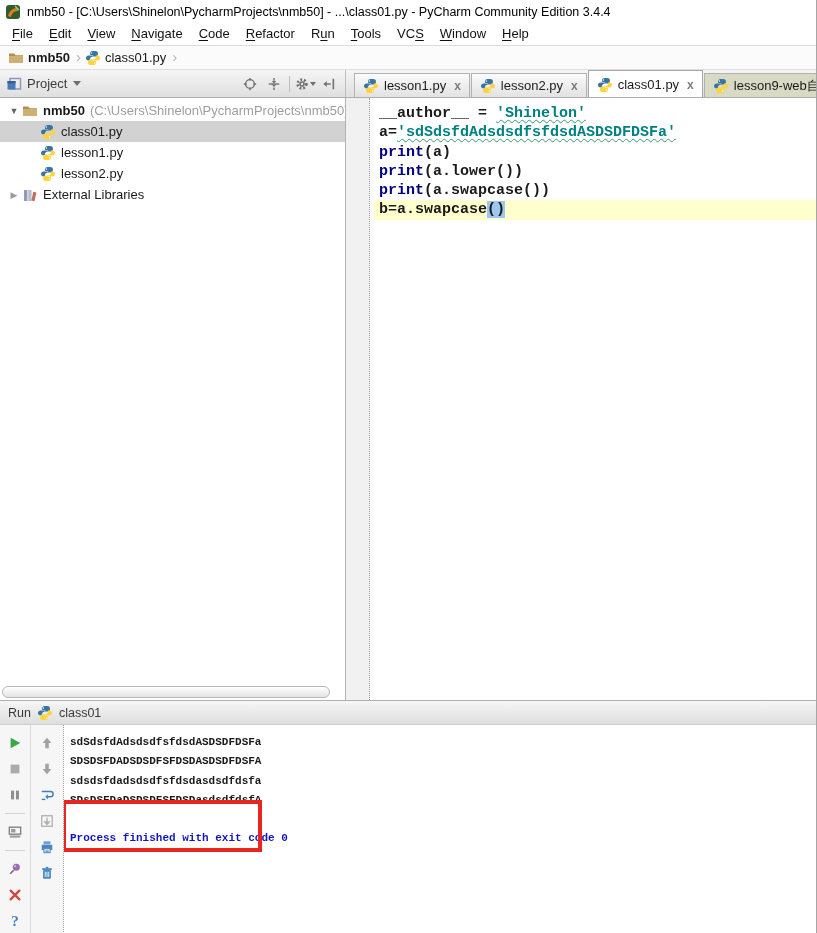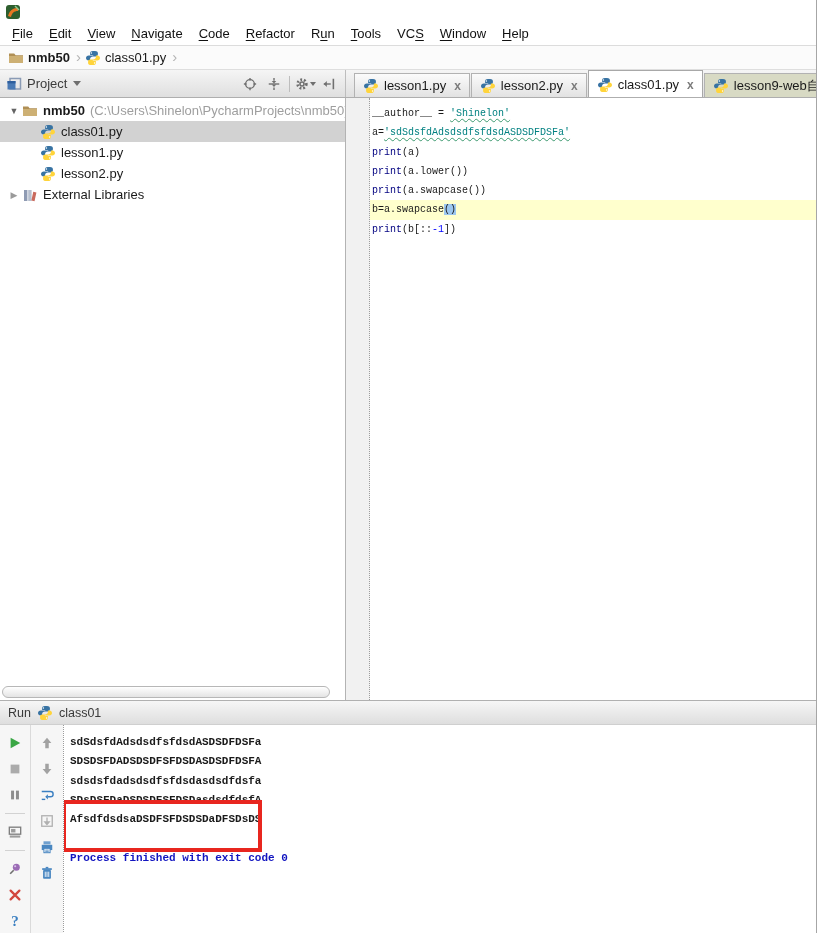--- a/index.html
+++ b/index.html
@@ -47,21 +47,21 @@
   .tree-row.selected { background:#d2d2d2; }
   .tw-arrow { width:16px; text-align:center; color:#646464; font-size:9px; flex:0 0 auto; }
   .tw-arrow.light { color:#9a9a9a; }
   .ind1 { padding-left:6px; } .ind2 { padding-left:40px; }
   .tree-label { margin-left:5px; }
   .tree-path { color:#9e9e9e; margin-left:5px; }
   .pscroll { position:absolute; left:2px; bottom:2px; width:328px; height:12px; border:1px solid #b7b7b7; border-radius:7px; background:linear-gradient(#ffffff,#e4e4e4); }
 
   .editor { flex:1; display:flex; background:#fff; overflow:hidden; }
   .gutter { width:24px; flex:0 0 auto; background:#f1f1f1; border-right:1px dotted #9c9c9c; }
-  .code { flex:1; padding:6px 0 0 2px; font-family:"Liberation Mono","DejaVu Sans Mono",monospace; font-size:10px; font-weight:normal; line-height:19.3px; overflow:hidden; }
+  .code { flex:1; padding:6px 0 0 9px; font-family:"Liberation Mono","DejaVu Sans Mono",monospace; font-size:15px; font-weight:bold; line-height:19.3px; overflow:hidden; }
   .cl { white-space:pre; padding-left:5px; margin-left:-5px; }
   .cl.current { background:#ffffcd; }
   .t-kw { color:#000080; }
   .t-str { color:#008080; text-decoration:underline wavy #3d9970; text-decoration-thickness:1px; text-underline-offset:2px; }
   .t-num { color:#0000ff; }
   .t-paren { background:#9cc7f0; }
 
   
   .runpanel { flex:1; display:flex; flex-direction:column; border-top:1px solid #b0b0b0; }
   .run-header { height:24px; flex:0 0 auto; display:flex; align-items:center; gap:6px; padding-left:8px; background:linear-gradient(#f6f6f6,#dedede); border-bottom:1px solid #cfcfcf; font-size:12.5px; color:#3a3a3a; }
@@ -184,20 +184,21 @@
     </symbol>
   </defs>
 </svg>
 
 <div class="window">
 
   <div class="titlebar">
     <svg class="i16">
         <use href="#sym-logo"></use>
       </svg>
+    <span class="ttext">nmb50 - [C:\Users\Shinelon\PycharmProjects\nmb50] - ...\class01.py - PyCharm Community Edition 3.4.4</span>
   </div>
 
   <div class="menubar">
     <span class="menu-item"><u>F</u>ile</span>
     <span class="menu-item"><u>E</u>dit</span>
     <span class="menu-item"><u>V</u>iew</span>
     <span class="menu-item"><u>N</u>avigate</span>
     <span class="menu-item"><u>C</u>ode</span>
     <span class="menu-item"><u>R</u>efactor</span>
     <span class="menu-item">R<u>u</u>n</span>
@@ -329,21 +330,20 @@
 
     <div class="editor">
       <div class="gutter"></div>
       <div class="code">
         <div class="cl"><span>__author__ = </span><span class="t-str">'Shinelon'</span></div>
         <div class="cl"><span>a=</span><span class="t-str">'sdSdsfdAdsdsdfsfdsdASDSDFDSFa'</span></div>
         <div class="cl"><span class="t-kw">print</span><span>(a)</span></div>
         <div class="cl"><span class="t-kw">print</span><span>(a.lower())</span></div>
         <div class="cl"><span class="t-kw">print</span><span>(a.swapcase())</span></div>
         <div class="cl current"><span>b=a.swapcase</span><span class="t-paren">()</span></div>
-        <div class="cl"><span class="t-kw">print</span><span>(b[::</span><span class="t-num">-1</span><span>])</span></div>
       </div>
     </div>
   </div>
 
   <div class="runpanel">
     <div class="run-header">
       <span>Run</span>
       <svg class="i16">
           <use href="#sym-py"></use>
         </svg>
@@ -417,21 +417,20 @@
             <svg class="i14">
               <use href="#sym-trash"></use>
             </svg>
           </span>
       </div>
       <div class="console">
         <div class="con-line">sdSdsfdAdsdsdfsfdsdASDSDFDSFa</div>
         <div class="con-line">SDSDSFDADSDSDFSFDSDASDSDFDSFA</div>
         <div class="con-line">sdsdsfdadsdsdfsfdsdasdsdfdsfa</div>
         <div class="con-line">SDsDSFDaDSDSDFSFDSDasdsdfdsfA</div>
-        <div class="con-line">AfsdfdsdsaDSDFSFDSDSDaDFSDsDS</div>
         <div class="con-line">&nbsp;</div>
         <div class="con-line system">Process finished with exit code 0</div>
         <div class="annotation-box"></div>
       </div>
     </div>
   </div>
 
 </div>
 
 </body></html>

